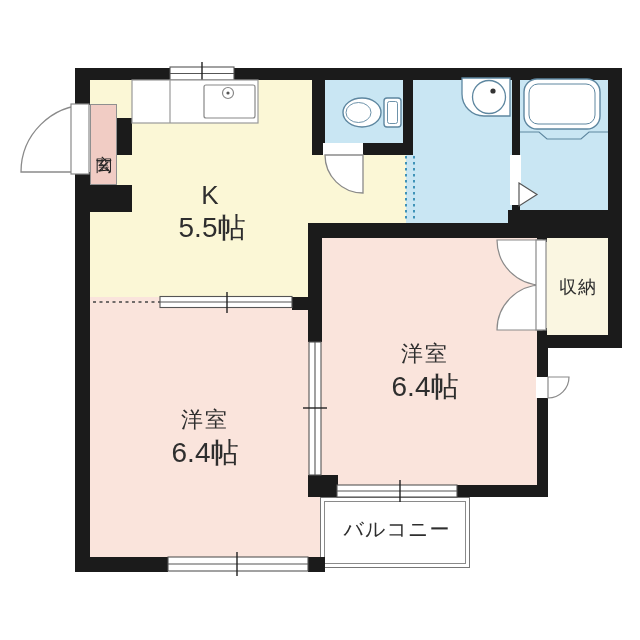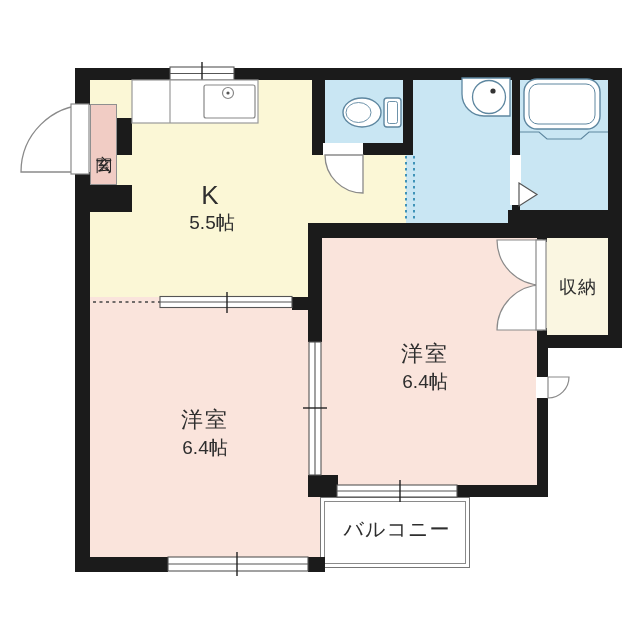--- a/index.html
+++ b/index.html
@@ -8,21 +8,21 @@
     font-family:"Liberation Sans","DejaVu Sans",sans-serif;color:#2b2b2b;
   }
   .floor{position:absolute;}
   .wall{position:absolute;background:#1b1b1b;}
   .f-kitchen{background:#fbf7d6;}
   .f-bedroom{background:#fae4dc;}
   .f-water{background:#c9e6f3;}
   .f-storage{background:#faf6e1;}
   .label{position:absolute;text-align:center;color:#2e2e2e;line-height:1.15;}
   .lbl-room{font-size:22px;letter-spacing:2px;}
-  .lbl-size{font-size:19px;letter-spacing:0px;}
+  .lbl-size{font-size:28px;letter-spacing:0px;}
   #genkan-strip{
     position:absolute;left:90px;top:104px;width:27px;height:81px;
     background:#f1ccc4;border:1.5px solid #8f8f8f;box-sizing:border-box;
     display:flex;align-items:center;justify-content:center;
   }
   #genkan-strip .v{writing-mode:vertical-rl;font-size:16px;letter-spacing:3px;color:#222;}
   #balcony{
     position:absolute;left:320px;top:497px;width:150px;height:71px;
     border:1.5px solid #777;box-sizing:border-box;background:#ffffff;
   }

